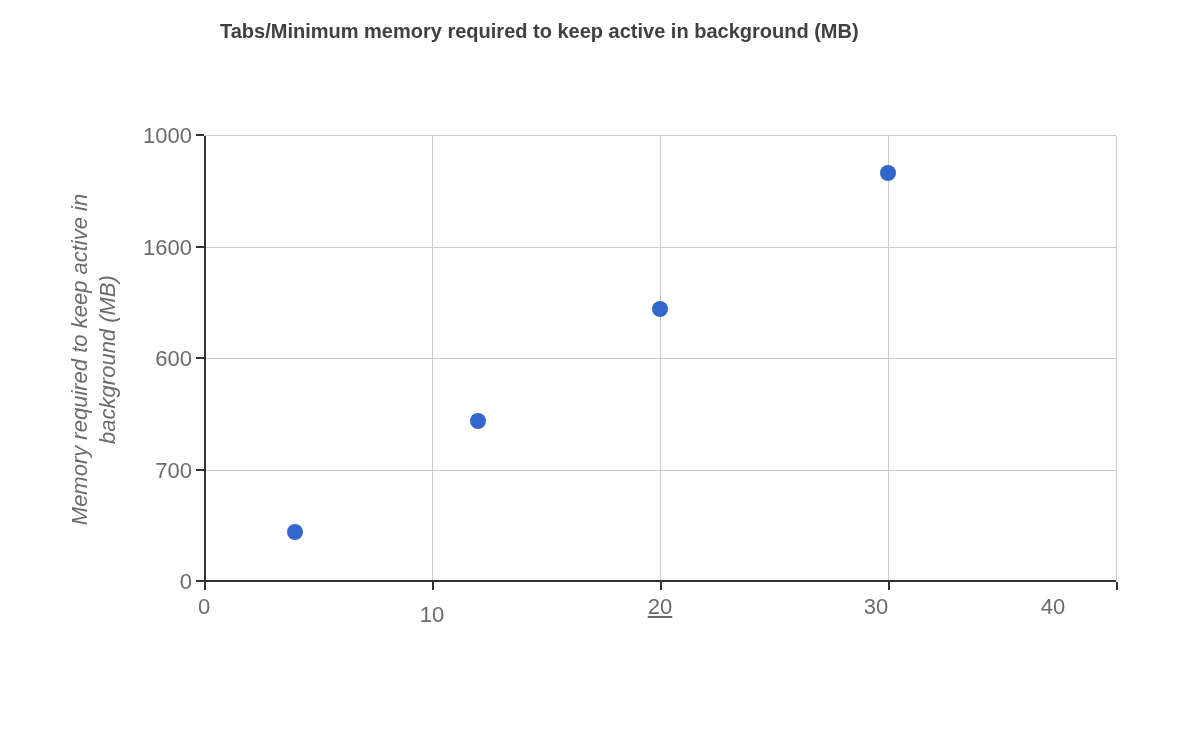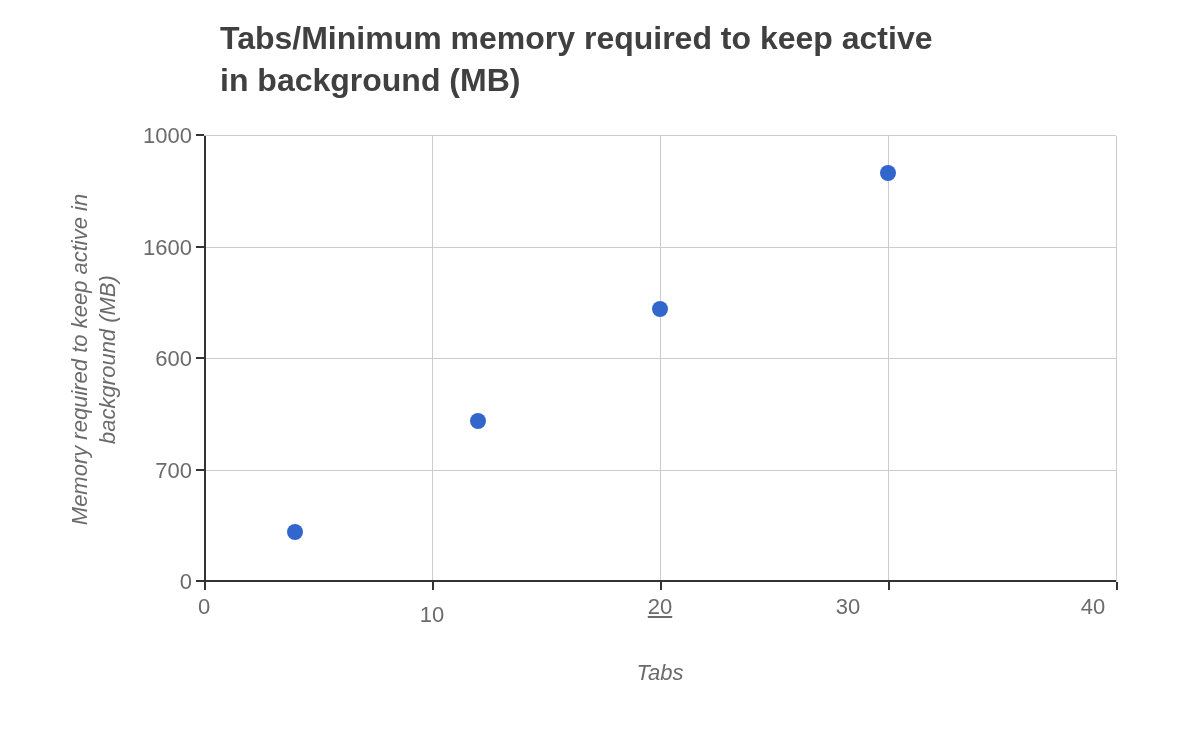--- a/index.html
+++ b/index.html
@@ -20,21 +20,21 @@
     width: 1192px;
     height: 732px;
   }
 
   
   .title {
     position: absolute;
     left: 220px;
     top: 18px;
     width: 720px;
-    font-size: 32px;
+    font-size: 20px;
     font-weight: 700;
     color: #404040;
     line-height: 1.3;
   }
 
   
   .plot {
     position: absolute;
     left: 204px;
     top: 136px;
@@ -165,24 +165,23 @@
 
   <div class="ytick" style="top:582px;">0</div>
   <div class="ytick" style="top:470.5px;">700</div>
   <div class="ytick" style="top:359px;">600</div>
   <div class="ytick" style="top:247.5px;">1600</div>
   <div class="ytick" style="top:136px;">1000</div>
 
   <div class="xtick" style="left:204px;">0</div>
   <div class="xtick" style="left:432px;margin-top:8px;">10</div>
   <div class="xtick" style="left:660px;text-decoration:underline;">20</div>
-  <div class="xtick" style="left:848px;">30</div>
-  <div class="xtick" style="left:1093px;text-align:center;">40</div>
-
-  <div class="xlabel">Tabs</div>
+  <div class="xtick" style="left:876px;">30</div>
+  <div class="xtick" style="left:1053px;text-align:center;">40</div>
+
 
   <div class="ylabel">
     <div class="ylabel-inner">Memory required to keep active in background (MB)</div>
   </div>
 
   <div class="plot">
 
     <div class="hgrid" style="bottom:25%;"></div>
     <div class="hgrid" style="bottom:50%;"></div>
     <div class="hgrid" style="bottom:75%;"></div>

